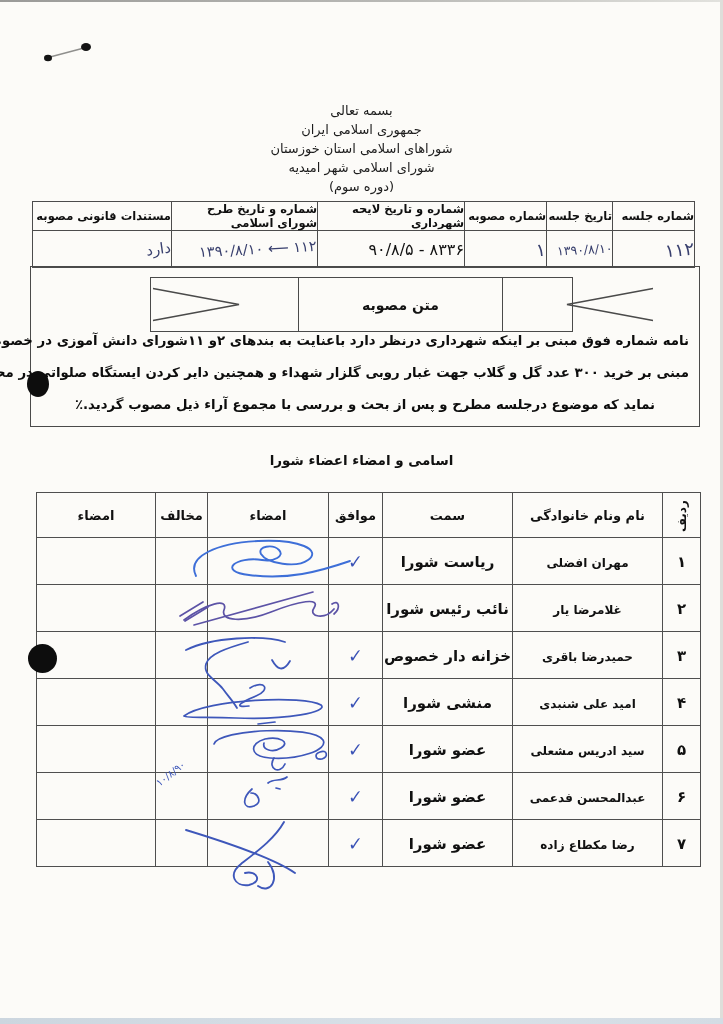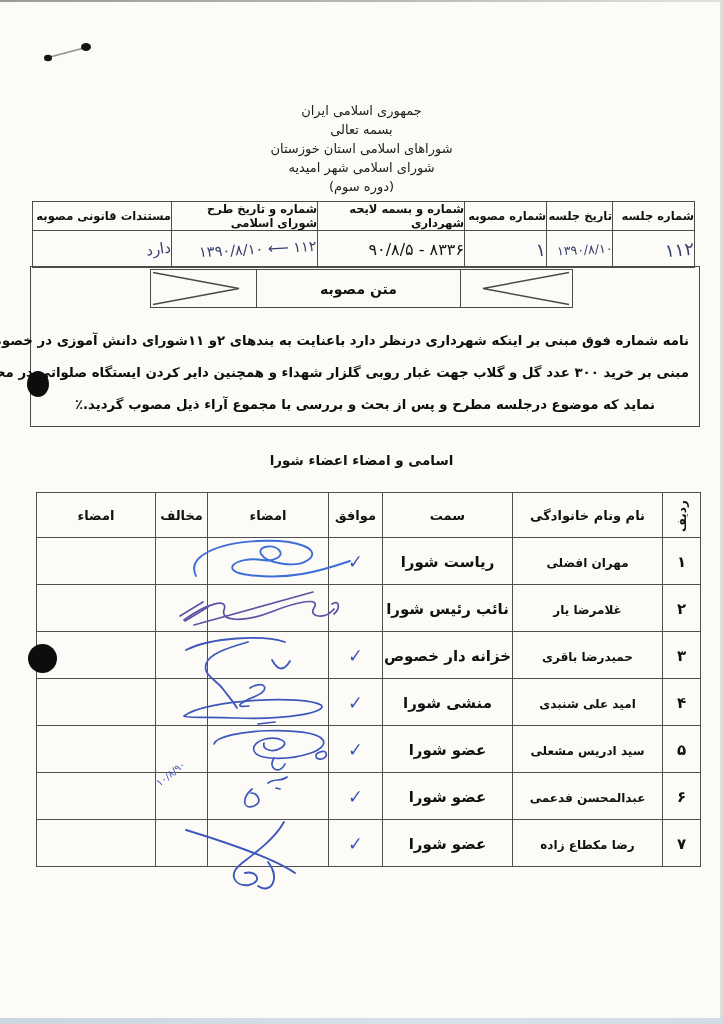--- a/index.html
+++ b/index.html
@@ -29,22 +29,22 @@
   .meta-table th, .meta-table td { border:1px solid #4c4c4c; text-align:right; vertical-align:middle; }
   .meta-table th { height:24px; font-size:11.5px; font-weight:bold; color:#101010; }
   .meta-table td { height:37px; font-size:13px; }
   .hand { display:inline-block; color:#39406e; transform:rotate(-3deg); font-size:15px; }
   .hand-big { font-size:18px; transform:rotate(-5deg); letter-spacing:2px; }
   .ltrnum { direction:ltr; unicode-bidi:isolate; }
 
   
   .res-box { position:absolute; top:266px; left:30px; width:670px; height:161px;
     border:1.5px solid #4a4a4a; background:transparent; }
-  .ribbon { position:absolute; top:2px; left:119px; width:423px; height:39px;
-    border:1.3px solid #4a4a4a; display:flex; direction:ltr; }
+  .ribbon { position:absolute; top:10px; left:119px; width:423px; height:55px;
+    border:1.3px solid #4a4a4a; display:flex; direction:ltr;gap:42px; }
   .ribbon .tail { flex:none; height:100%; }
   .ribbon .mid { flex:none; width:205px; border-left:1.3px solid #4a4a4a; border-right:1.3px solid #4a4a4a;
     display:flex; align-items:center; justify-content:center;
     font-weight:bold; font-size:14px; color:#121212; }
   .res-text { position:absolute; top:58px; left:10px; right:10px; text-align:center;
     font-weight:bold; font-size:13.3px; color:#0d0d0d; }
   .res-text .rline { height:32px; line-height:32px; white-space:nowrap; }
 
   
   .members-heading { position:absolute; top:452px; left:0; width:723px; text-align:center;
@@ -70,42 +70,42 @@
   <div class="edge-right"></div>
   <div class="edge-bottom"></div>
 
   <svg class="pen-mark" viewBox="0 0 70 30">
     <line x1="20" y1="19" x2="54" y2="10" stroke="#8f8f8d" stroke-width="1.4"></line>
     <ellipse cx="18" cy="20" rx="4" ry="3.2" fill="#141414"></ellipse>
     <ellipse cx="56" cy="9" rx="5" ry="4" fill="#141414"></ellipse>
   </svg>
 
   <div class="doc-header">
+    <div>بسمه تعالی</div>
     <div>جمهوری اسلامی ایران</div>
-    <div>بسمه تعالی</div>
     <div>شوراهای اسلامی استان خوزستان</div>
     <div>شورای اسلامی شهر امیدیه</div>
     <div>(دوره سوم)</div>
   </div>
 
   <table class="meta-table">
     <colgroup>
       <col style="width:82px">
         <col style="width:66px">
         <col style="width:82px">
       <col style="width:147px">
         <col style="width:146px">
         <col style="width:139px">
     </colgroup>
     <thead>
       <tr>
         <th>شماره جلسه</th>
         <th>تاریخ جلسه</th>
         <th>شماره مصوبه</th>
-        <th>شماره و بسمه لایحه شهرداری</th>
+        <th>شماره و تاریخ لایحه شهرداری</th>
         <th>شماره و تاریخ طرح شورای اسلامی</th>
         <th>مستندات قانونی مصوبه</th>
       </tr>
     </thead>
     <tbody>
       <tr>
         <td><span class="hand hand-big ltrnum">۱۱۲</span></td>
         <td><span class="hand ltrnum" style="font-size:12.5px">۱۳۹۰/۸/۱۰</span></td>
         <td><span class="hand hand-big">۱</span></td>
         <td><span class="ltrnum" style="font-size:16px">۹۰/۸/۵ - ۸۳۳۶</span></td>

